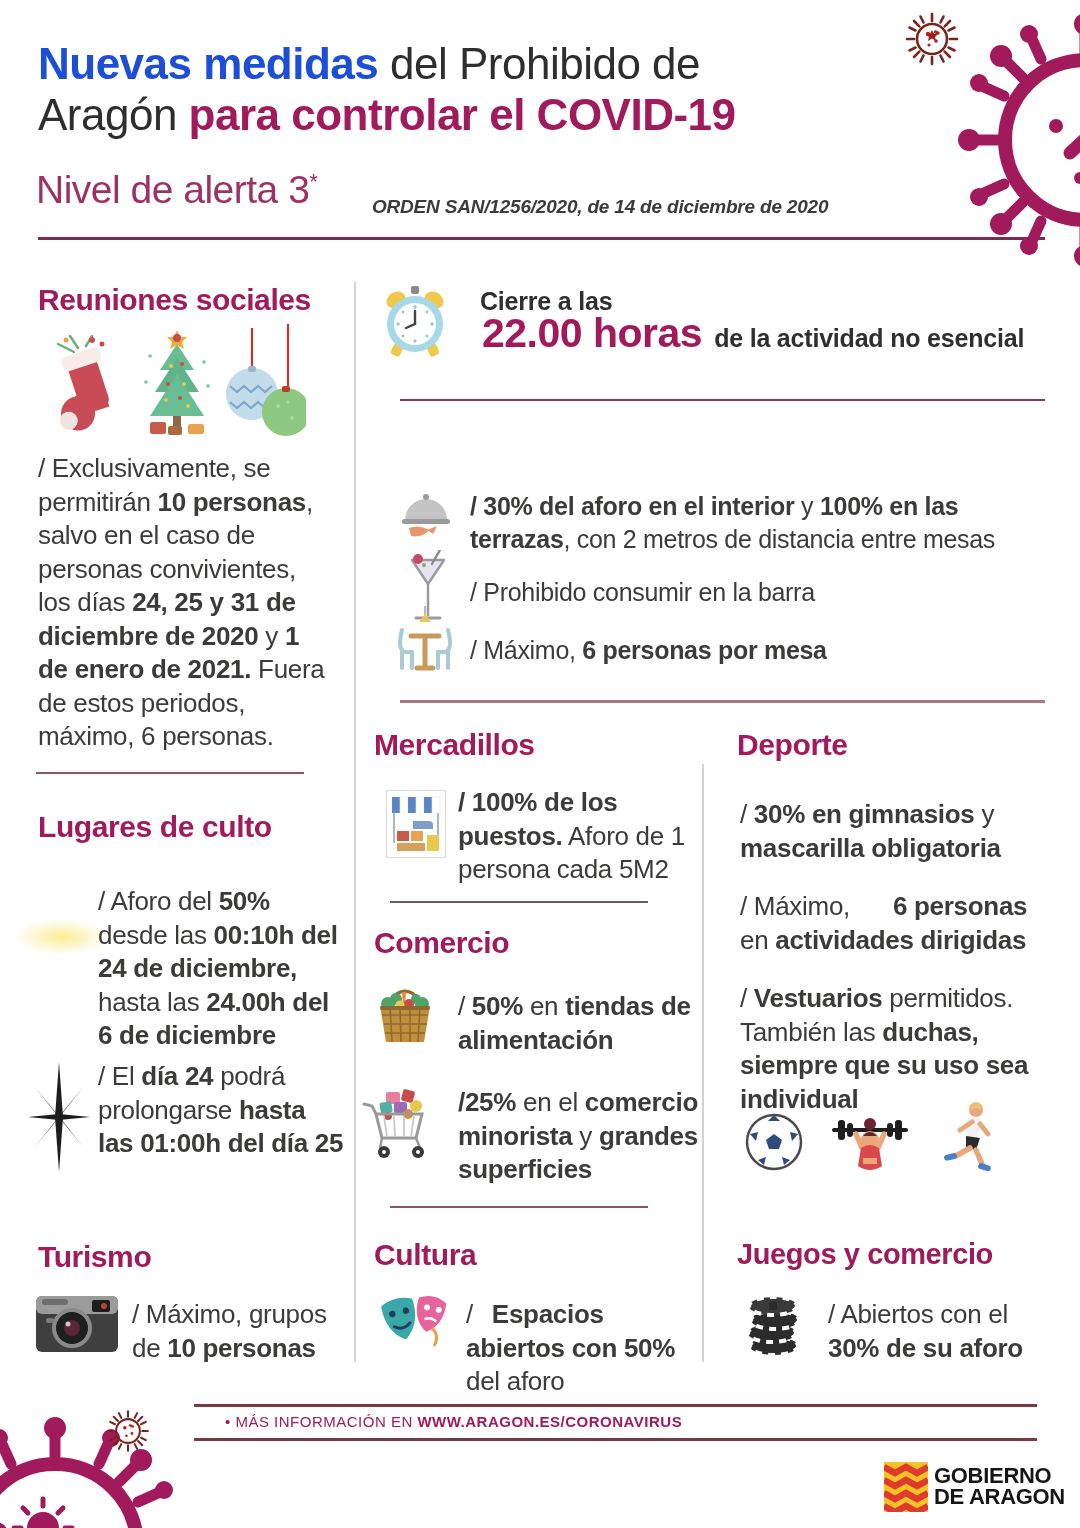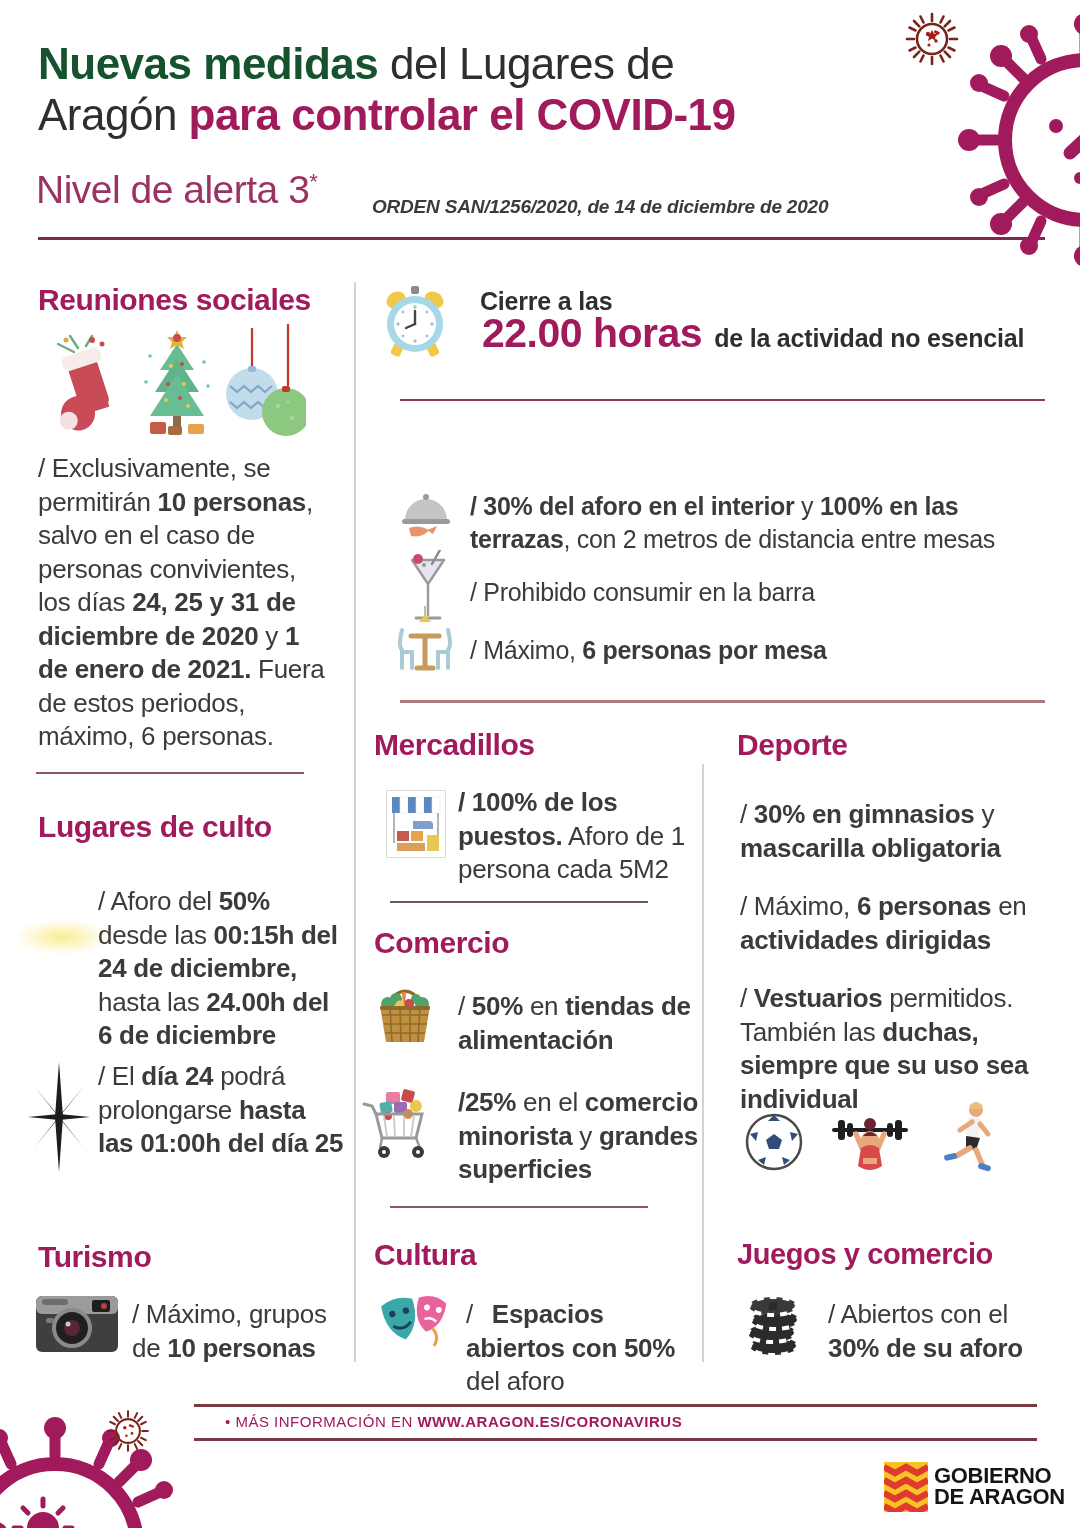--- a/index.html
+++ b/index.html
@@ -23,21 +23,21 @@
   .footer-t b{font-weight:700;}
   .logo-text{font-size:22px;font-weight:700;color:#151515;line-height:0.95;letter-spacing:-0.3px;}
   .glow{background:radial-gradient(ellipse at center,rgba(250,235,140,0.95) 0%,rgba(250,235,140,0.35) 45%,rgba(250,235,140,0) 75%);}
 </style>
 </head>
 <body>
 
 <div class="page">
 
   <div class="abs title" style="left:38px;top:38px;width:860px;">
-    <div><span style="font-weight: 700; color: #14532d;">Nuevas medidas</span><span> del Lugares de</span></div>
+    <div><span style="font-weight: 700; color: #1d4ed8;">Nuevas medidas</span><span> del Prohibido de</span></div>
     <div><span>Aragón </span><span style="font-weight: 700; color: rgb(161, 26, 91);">para controlar el COVID-19</span></div>
   </div>
 
   <div class="abs nivel" style="left:36px;top:168px;"><span>Nivel de alerta 3</span><sup>*</sup></div>
   <div class="abs orden" style="left:372px;top:196px;">ORDEN SAN/1256/2020, de 14 de diciembre de 2020</div>
 
   <div class="abs" style="left:38px;top:237px;width:1007px;height:3px;background:#7e2a50;"></div>
 
   <svg class="abs" style="left:903px;top:10px;" width="58" height="58" viewBox="0 0 58 58">
     <g stroke="#7b241c" stroke-width="2.6" stroke-linecap="round">
@@ -296,21 +296,21 @@
     <rect x="24" y="40" width="12" height="10" fill="#e8a14f"></rect>
     <rect x="10" y="52" width="28" height="8" fill="#d9a05b"></rect>
     <rect x="40" y="44" width="12" height="16" fill="#e8c84f"></rect>
   </svg>
   <div class="abs body-t" style="left:458px;top:786px;width:248px;"><span style="font-weight: 700;">/ </span><span style="font-weight: 700;">100% de los puestos.</span><span> Aforo de 1 persona cada 5M2</span></div>
 
   <div class="abs rule" style="left:390px;top:901px;width:258px;background:#6f5a60;"></div>
 
   <div class="abs sec-h" style="left:737px;top:728px;">Deporte</div>
   <div class="abs body-t" style="left:740px;top:798px;width:312px;"><span>/ </span><span style="font-weight: 700;">30% en gimnasios</span><span> y </span><span style="font-weight: 700;">mascarilla obligatoria</span></div>
-  <div class="abs body-t" style="left:740px;top:890px;width:312px;"><span>/ Máximo, </span><span style="font-weight: 700;">6 personas</span><span> en </span><span style="font-weight: 700;">actividades dirigidas</span></div>
+  <div class="abs body-t" style="left:740px;top:890px;width:312px;"><span>/ Máximo, </span><span style="font-weight: 700; margin-left: 36px;">6 personas</span><span> en </span><span style="font-weight: 700;">actividades dirigidas</span></div>
   <div class="abs body-t" style="left:740px;top:982px;width:318px;"><span>/ </span><span style="font-weight: 700;">Vestuarios</span><span> permitidos. También las </span><span style="font-weight: 700;">duchas, siempre que su uso sea individual</span></div>
 
   <svg class="abs" style="left:744px;top:1112px;" width="60" height="60" viewBox="0 0 60 60">
     <circle cx="30" cy="30" r="27" fill="#ffffff" stroke="#4a4a4a" stroke-width="2.5"></circle>
     <polygon points="30,22 38,28 35,37 25,37 22,28" fill="#2f4c7c"></polygon>
     <g fill="#2f4c7c">
       <path d="M30 3 L36 9 L24 9 Z"></path>
       <path d="M6 22 L14 20 L12 29 Z"></path>
       <path d="M54 22 L46 20 L48 29 Z"></path>
       <path d="M14 48 L22 45 L20 53 Z"></path>
@@ -348,21 +348,21 @@
       <line x1="34" y1="48" x2="20" y2="56"></line>
       <line x1="40" y1="50" x2="46" y2="64"></line>
     </g>
     <rect x="8" y="54" width="13" height="6" rx="3" fill="#4a7fc9" transform="rotate(-12 14 57)"></rect>
     <rect x="42" y="64" width="13" height="6" rx="3" fill="#4a7fc9" transform="rotate(18 48 67)"></rect>
   </svg>
 
   <div class="abs sec-h" style="left:38px;top:810px;">Lugares de culto</div>
 
   <div class="abs glow" style="left:16px;top:920px;width:92px;height:34px;"></div>
-  <div class="abs body-t" style="left:98px;top:885px;width:248px;"><span>/ Aforo del </span><span style="font-weight: 700;">50%</span><span> desde las </span><span style="font-weight: 700;">00:15h del 24 de diciembre,</span><span> hasta las </span><span style="font-weight: 700;">24.00h del 6 de diciembre</span></div>
+  <div class="abs body-t" style="left:98px;top:885px;width:248px;"><span>/ Aforo del </span><span style="font-weight: 700;">50%</span><span> desde las </span><span style="font-weight: 700;">00:10h del 24 de diciembre,</span><span> hasta las </span><span style="font-weight: 700;">24.00h del 6 de diciembre</span></div>
 
   <svg class="abs" style="left:20px;top:1062px;" width="78" height="110" viewBox="0 0 78 110">
     <g fill="#1d1d1d">
       <polygon points="39,0 43,55 39,110 35,55"></polygon>
       <polygon points="8,55 39,58 70,55 39,52"></polygon>
       <polygon points="14,24 41,57 64,86 37,53"></polygon>
       <polygon points="64,24 37,57 14,86 41,53"></polygon>
     </g>
   </svg>
   <div class="abs body-t" style="left:98px;top:1060px;width:248px;"><span>/ El </span><span style="font-weight: 700;">día 24</span><span> podrá prolongarse </span><span style="font-weight: 700;">hasta las 01:00h del día 25</span></div>

